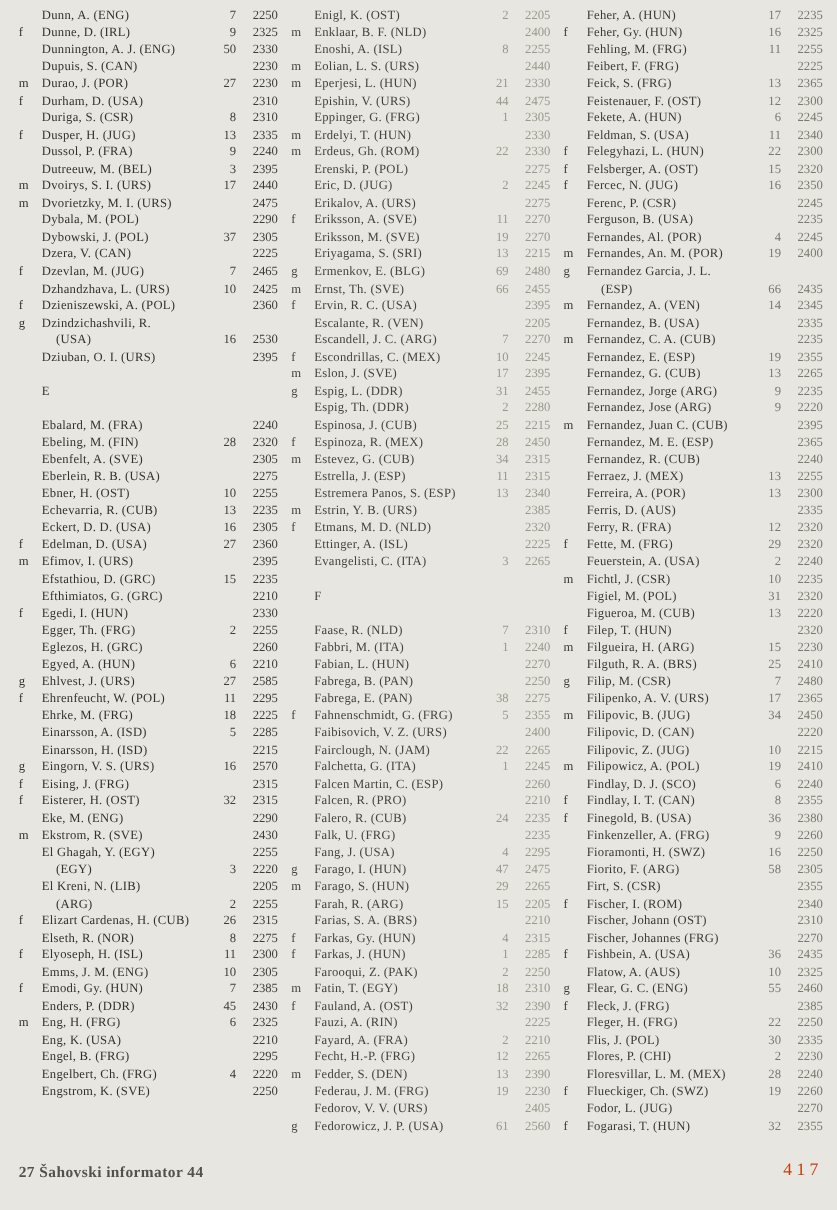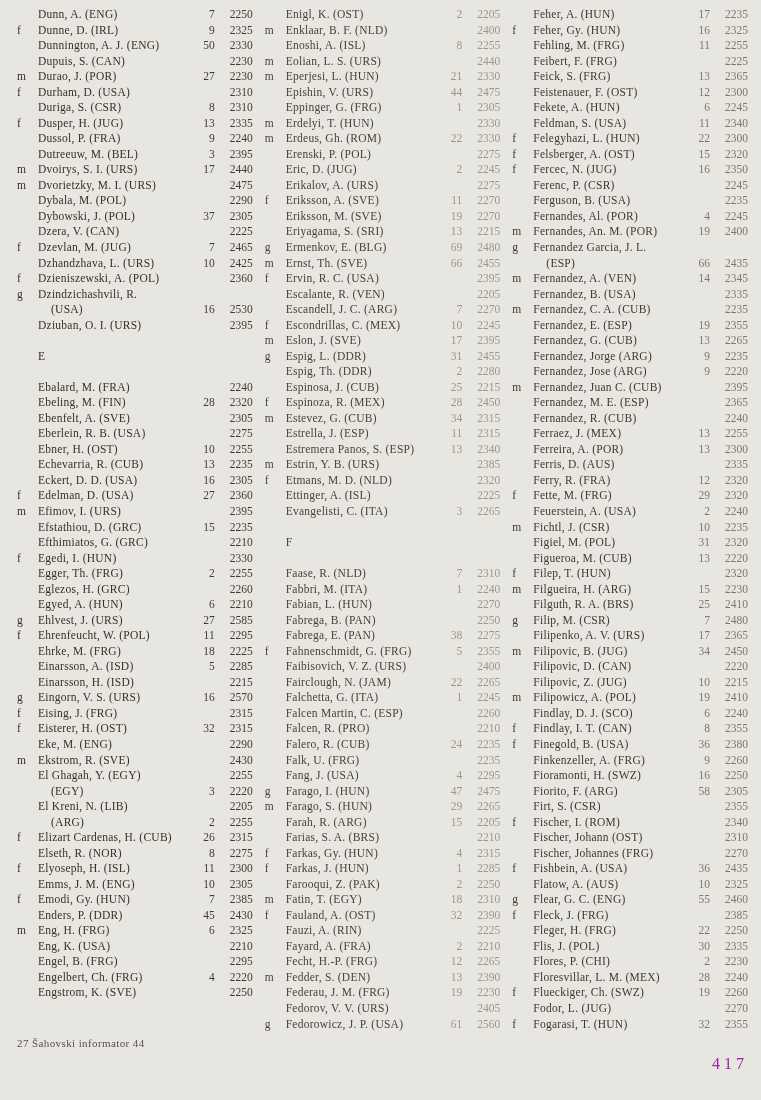--- a/index.html
+++ b/index.html
@@ -24,26 +24,26 @@
   .hdr { height:15.54px; }
   .sp  { height:15.54px; }
   
   .col1 { color:#343128; }
   .col2 { color:#46433a; }
   .col3 { color:#3c3930;font-family:Liberation Serif, serif; }
   .col1 .g, .col1 .r { color:#3f3c33; }
   .col2 .g, .col2 .r { color:#9a978b; }
   .col3 .g, .col3 .r { color:#7b786d; }
   .footer-left {
-    position:absolute; left:17px; top:1037px;
-    font-size:11px; color:#54514a; letter-spacing:0.4px;
+    position:absolute; left:17px; top:1059px;
+    font-size:14px; color:#54514a; letter-spacing:0.4px;font-weight:bold;
   }
   .page-number {
     position:absolute; right:13px; top:1055px;
-    font-size:16px; color:#a21caf; letter-spacing:4px;
+    font-size:16px; color:#c2410c; letter-spacing:4px;
   }
 </style>
 </head>
 <body>
 
 <div class="page">
   <div class="cols">
     <div class="col col1">
         <div class="row entry">
           <span class="t"></span>

